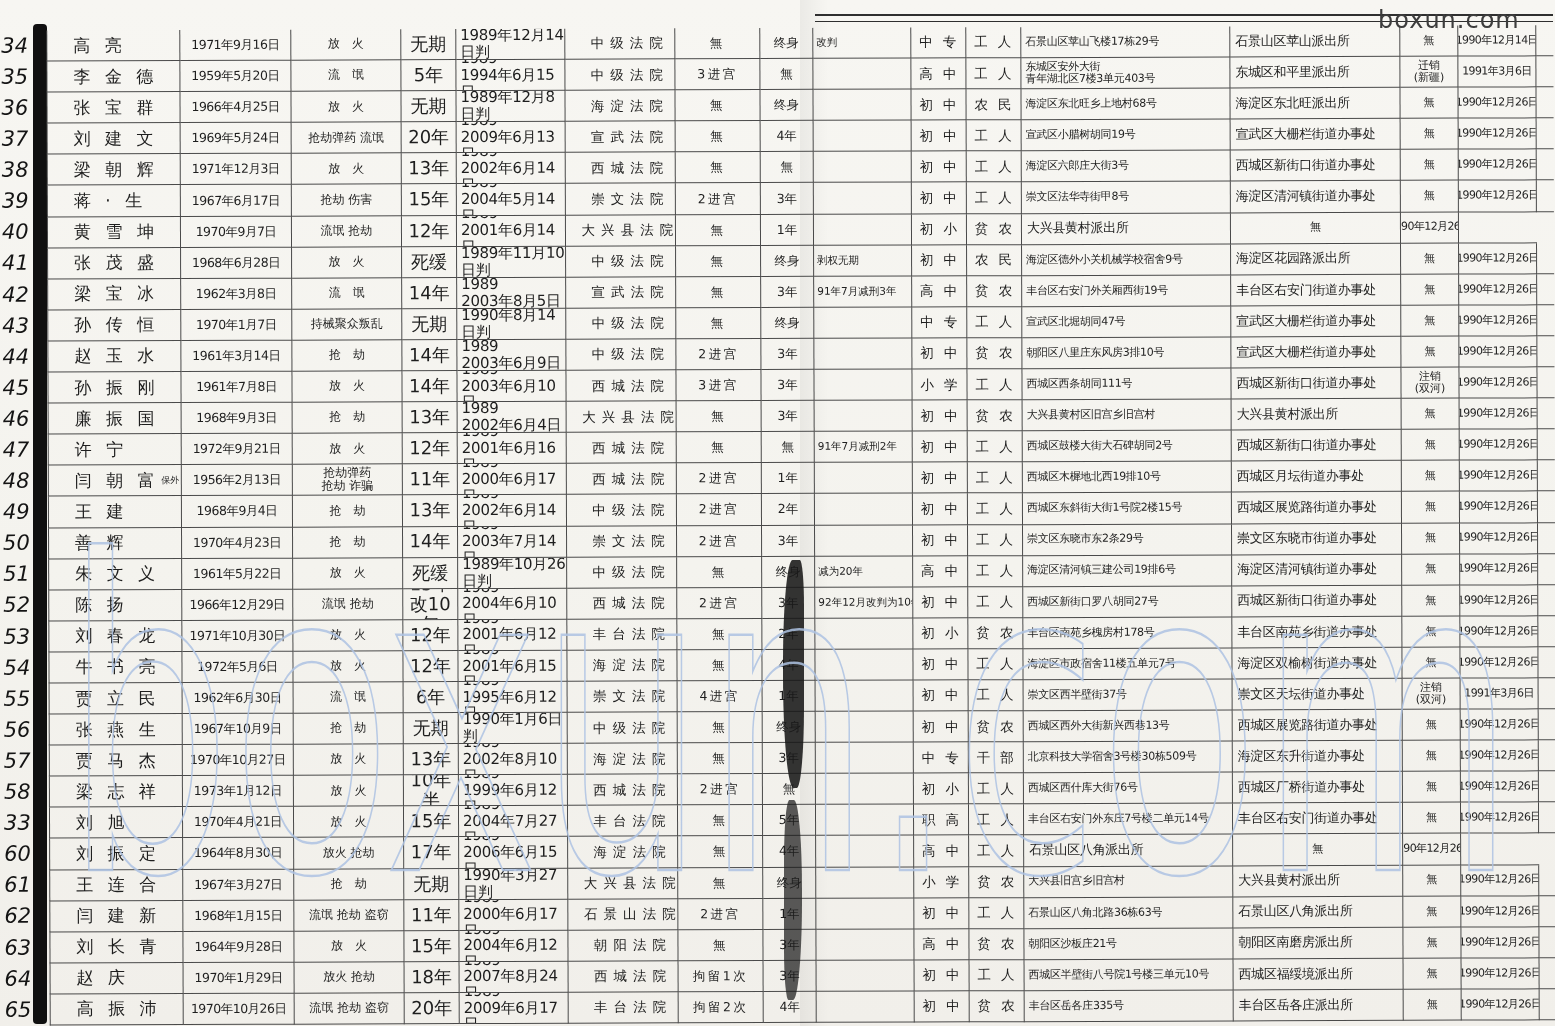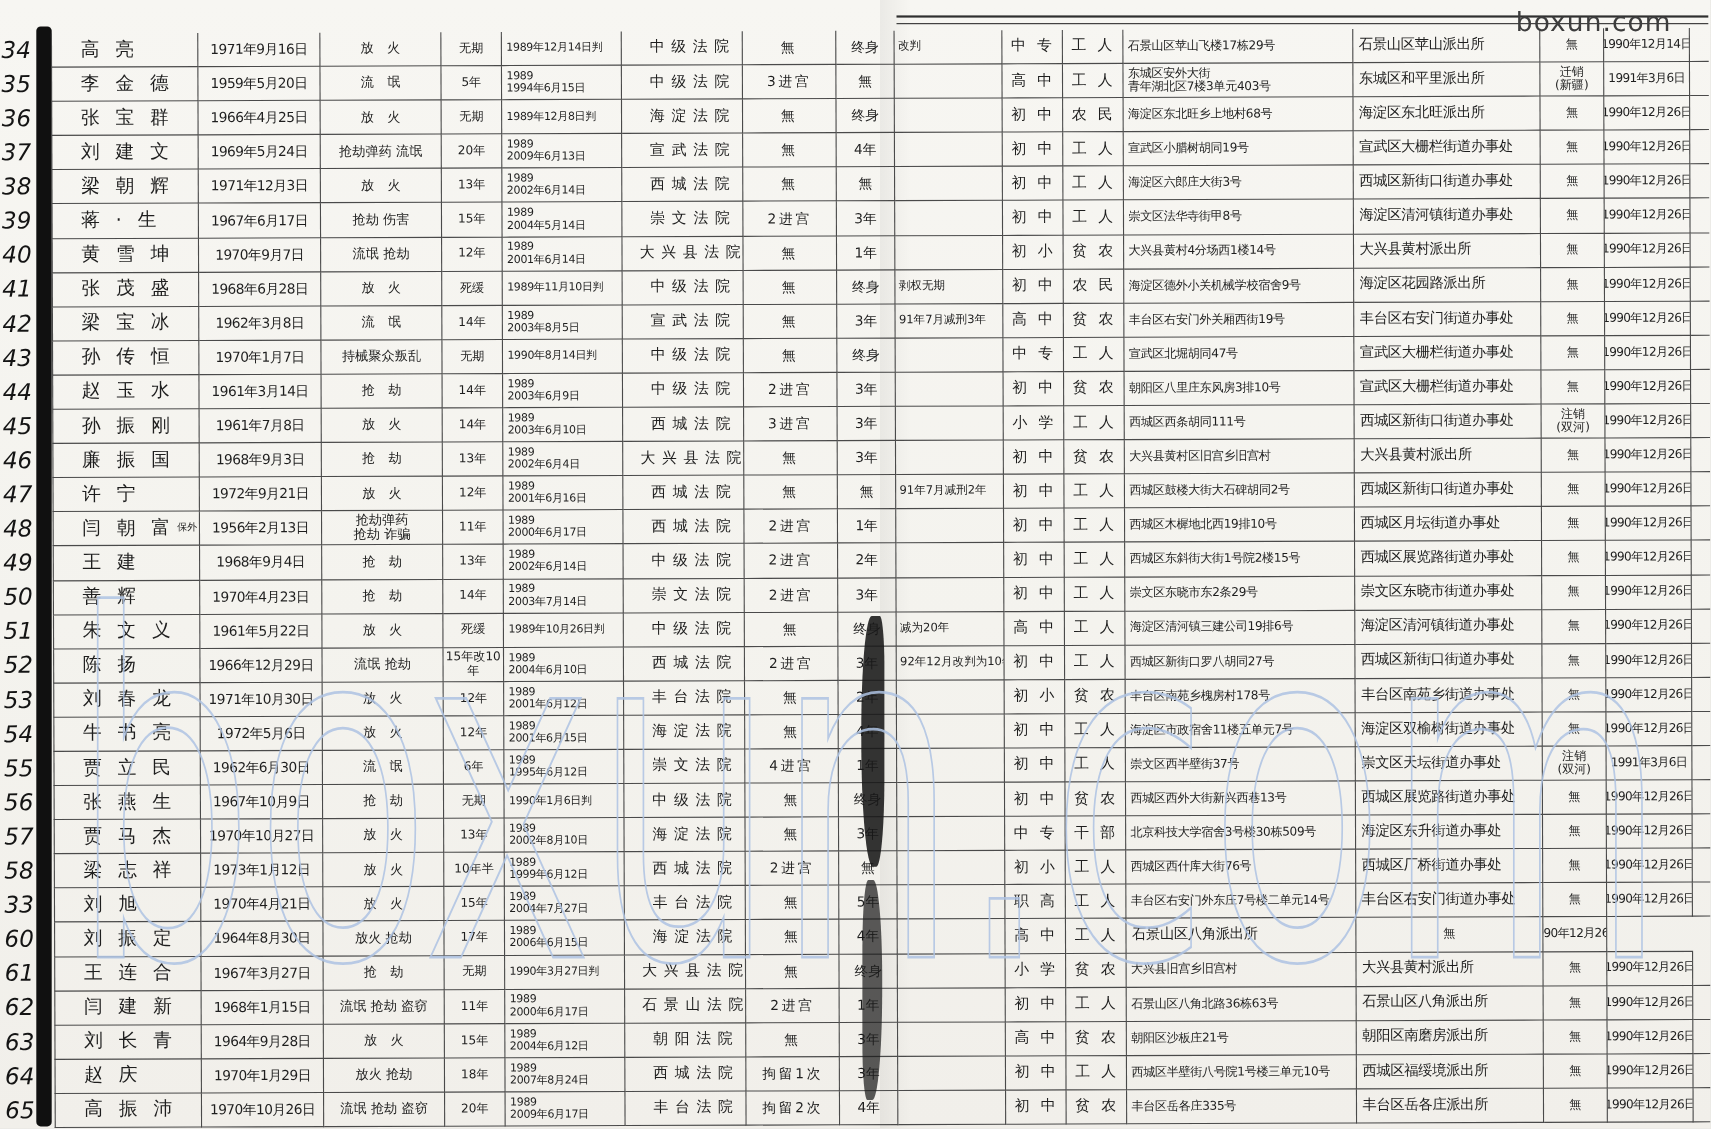--- a/index.html
+++ b/index.html
@@ -14,22 +14,22 @@
   .cell{border-right:1px solid #4a4a4a;border-bottom:1px solid #4a4a4a;
     display:flex;align-items:center;justify-content:center;overflow:hidden;
     line-height:1.12;text-align:center;}
   .c-num{border-right:none;border-bottom:none;justify-content:flex-start;
     font-size:21px;font-style:italic;padding-left:3px;color:#141414;}
   .c-name{border-left:1px solid #4a4a4a;font-size:17px;letter-spacing:0.85em;
     padding-left:26px;justify-content:flex-start;white-space:nowrap;}
   .c-name sup{font-size:9px;letter-spacing:0;margin-left:-8px;}
   .c-birth{font-size:12.5px;letter-spacing:-0.5px;white-space:nowrap;}
   .c-crime{font-size:12px;white-space:pre-line;}
-  .c-sent{font-size:11px;}
-  .c-judged{font-size:10px;white-space:pre-line;letter-spacing:-0.3px;justify-content:flex-start;padding-left:4px;text-align:left;}
+  .c-sent{font-size:18px;}
+  .c-judged{font-size:15px;white-space:pre-line;letter-spacing:-0.3px;justify-content:flex-start;padding-left:4px;text-align:left;}
   .c-court{font-size:13.5px;letter-spacing:0.45em;padding-left:20px;white-space:nowrap;}
   .c-prior{font-size:12.5px;letter-spacing:0.2em;}
   .c-term{font-size:12.5px;}
   .c-note{font-size:10.5px;border-right:1px solid #4a4a4a;color:#222;white-space:nowrap;justify-content:flex-start;padding-left:3px;}
   .c-edu,.c-occ{font-size:13.5px;letter-spacing:0.75em;padding-left:9px;white-space:nowrap;}
   .c-addr{font-size:11px;white-space:pre-line;justify-content:flex-start;text-align:left;padding-left:4px;letter-spacing:-0.3px;}
   .c-station{font-size:13px;justify-content:flex-start;text-align:right;padding-left:5px;letter-spacing:-0.3px;white-space:nowrap;}
   .c-status{font-size:11px;white-space:pre-line;}
   .c-date{font-size:11px;letter-spacing:-0.6px;white-space:nowrap;}
   .c-sliver{border-right:none;}
@@ -201,21 +201,20 @@
       <div class="cell c-crime">流氓 抢劫</div>
       <div class="cell c-sent">12年</div>
       <div class="cell c-judged">1989
 2001年6月14日</div>
       <div class="cell c-court">大兴县法院</div>
       <div class="cell c-prior">無</div>
       <div class="cell c-term">1年</div>
       <div class="cell c-note"></div>
       <div class="cell c-edu">初小</div>
       <div class="cell c-occ">贫农</div>
-      <div class="cell c-addr">大兴县黄村4分场西1楼14号</div>
       <div class="cell c-station">大兴县黄村派出所</div>
       <div class="cell c-status">無</div>
       <div class="cell c-date">1990年12月26日</div>
       <div class="cell c-sliver"></div>
     </div>
       <div class="row">
       <div class="cell c-num">41</div>
       <div class="cell c-name">
           <span>张茂盛</span>
           <sup></sup>

